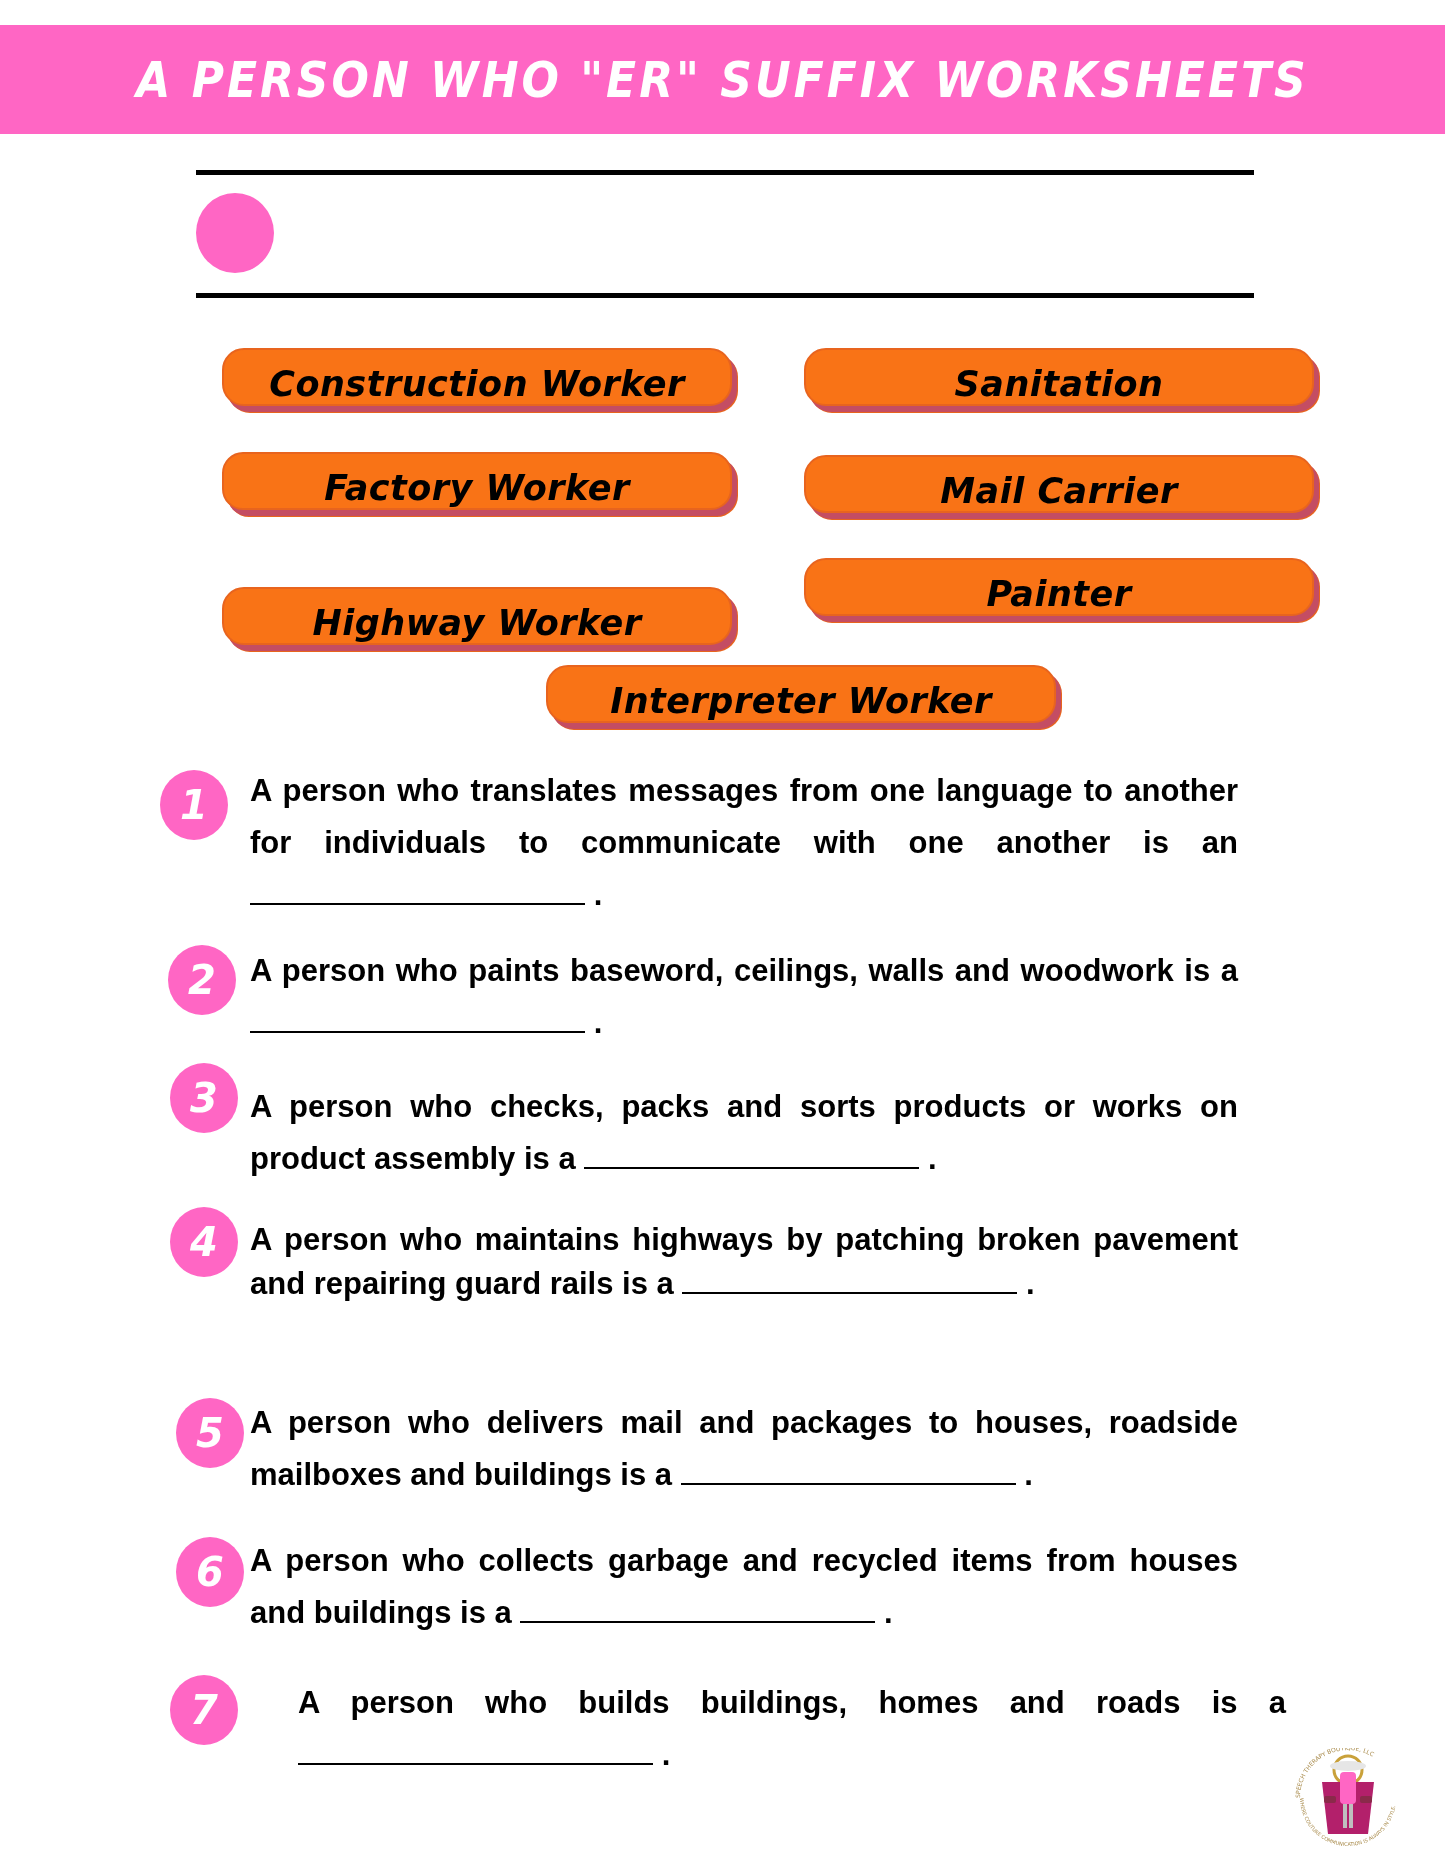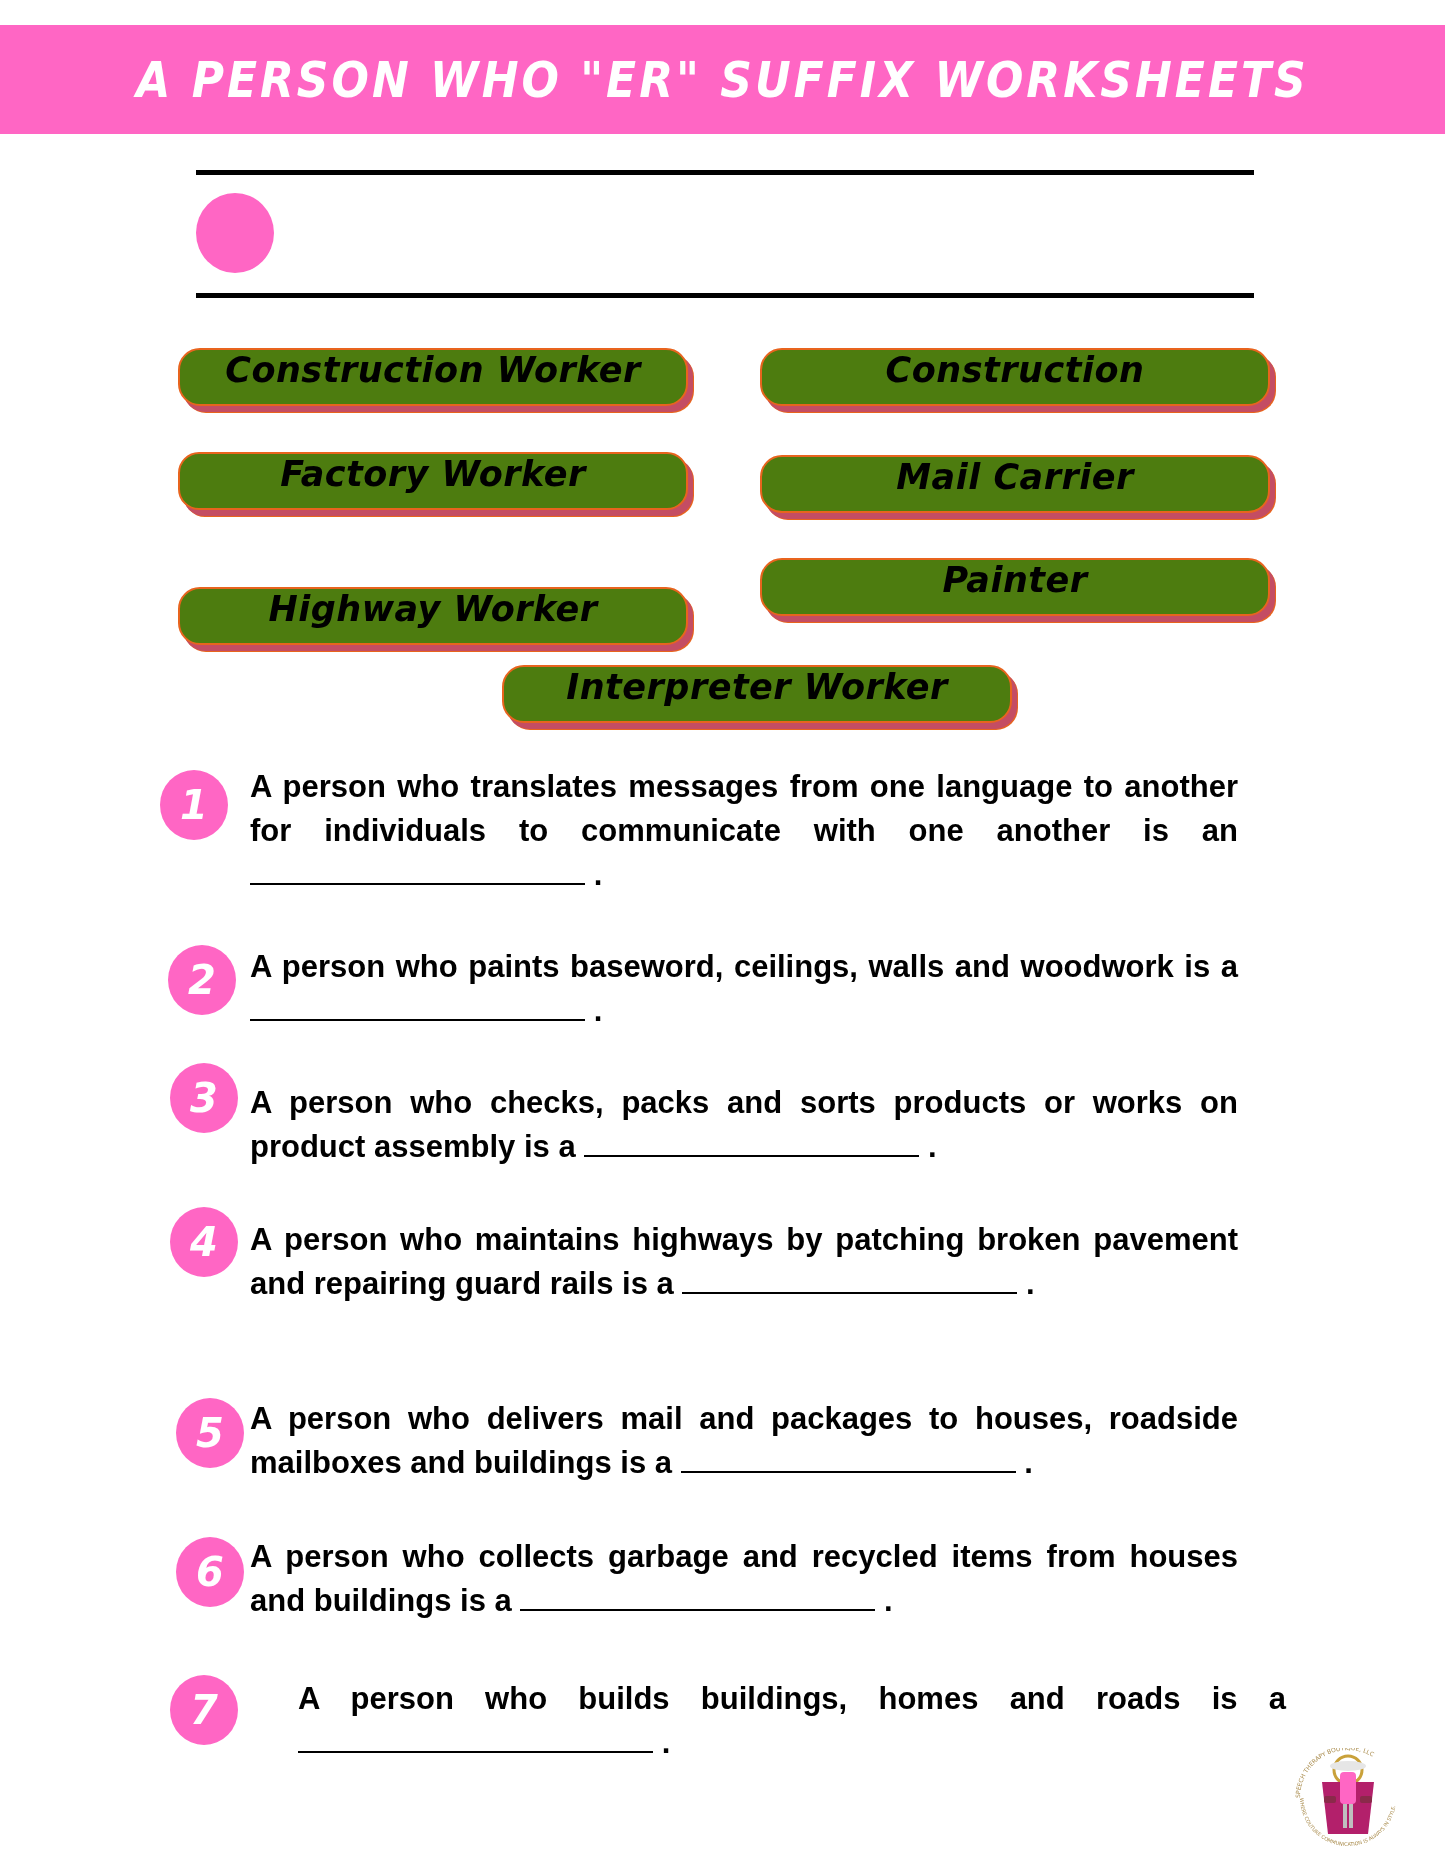--- a/index.html
+++ b/index.html
@@ -23,30 +23,30 @@
     position: absolute; left: 0; top: 18px; width: 78px; height: 80px; border-radius: 50%;
     background: #ff66c4;
   }
   .instr .text {
     position: absolute; left: 92px; top: 8px; right: 0;
     font-family: "Liberation Sans", sans-serif; font-weight: bold; font-size: 33px; line-height: 51px;
     text-align: justify; text-align-last: left;
   }
   .chip {
     position: absolute; height: 54px; border: 2.5px solid #e8641e; border-radius: 22px;
-    background: #4d7c0f; box-shadow: 5px 6px 0 0 #c44d63, 6px 7px 0 0 #e8641e;
-    display: flex; align-items: flex-start; justify-content: center;
+    background: #f97316; box-shadow: 5px 6px 0 0 #c44d63, 6px 7px 0 0 #e8641e;
+    display: flex; align-items: flex-end; justify-content: center; margin-left: 44px;
   }
   .chip span {
     font-family: "DejaVu Sans", sans-serif; font-weight: bold; font-style: italic; font-size: 35px;
     letter-spacing: 0.5px;
   }
   .q {
     position: absolute; left: 250px; width: 988px;
-    font-family: "Liberation Sans", sans-serif; font-weight: bold; font-size: 31px; line-height: 44px;
+    font-family: "Liberation Sans", sans-serif; font-weight: bold; font-size: 31px; line-height: 52px;
     text-align: justify; text-align-last: left;
   }
   .num {
     position: absolute; width: 68px; height: 70px; border-radius: 50%; background: #ff66c4;
     color: #fff; font-family: "DejaVu Sans", sans-serif; font-weight: bold; font-style: italic;
     font-size: 40px; display: flex; align-items: center; justify-content: center;
   }
   .blank { display: inline-block; border-bottom: 2.5px solid #000; height: 30px; vertical-align: baseline; }
   .logo { position: absolute; left: 1288px; top: 1748px; width: 120px; height: 100px; }
 </style>
@@ -58,21 +58,21 @@
 </div>
 
 <div class="instr">
   <div class="dot"></div>
 </div>
 
 <div class="chip" style="left:178px; top:348px; width:506px;">
   <span>Construction Worker</span>
 </div>
 <div class="chip" style="left:760px; top:348px; width:506px;">
-  <span>Construction</span>
+  <span>Sanitation</span>
 </div>
 <div class="chip" style="left:178px; top:452px; width:506px;border-radius:21px;">
   <span>Factory Worker</span>
 </div>
 <div class="chip" style="left:760px; top:455px; width:506px;">
   <span>Mail Carrier</span>
 </div>
 <div class="chip" style="left:178px; top:587px; width:506px;">
   <span>Highway Worker</span>
 </div>

